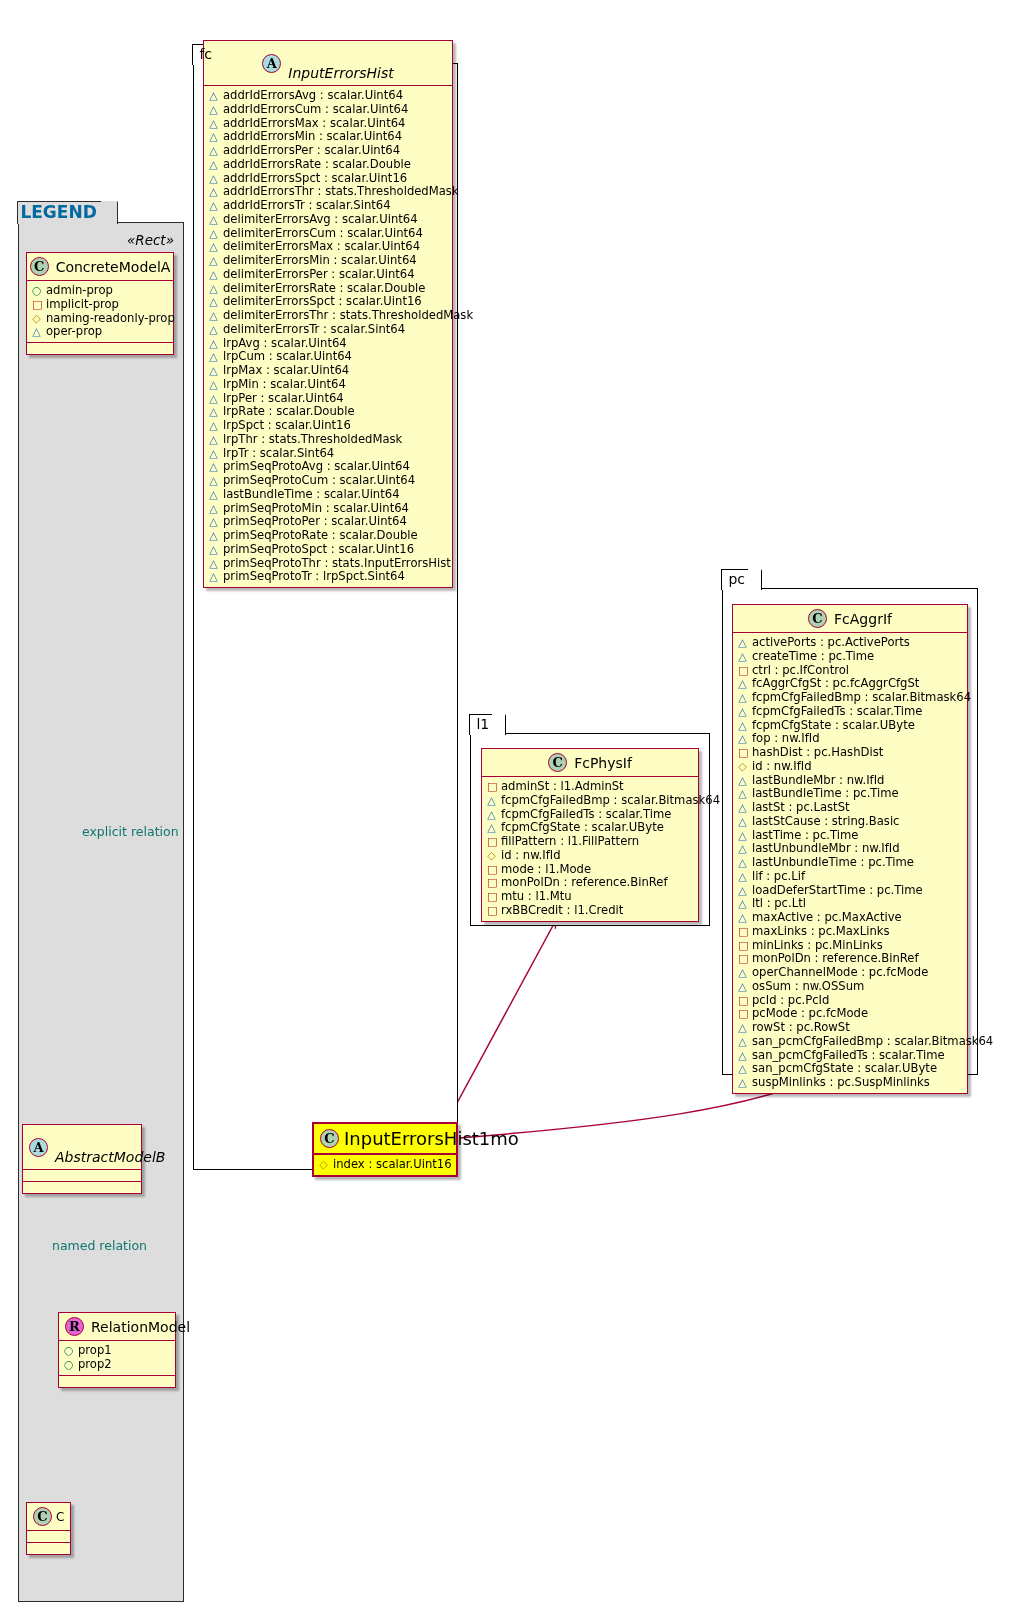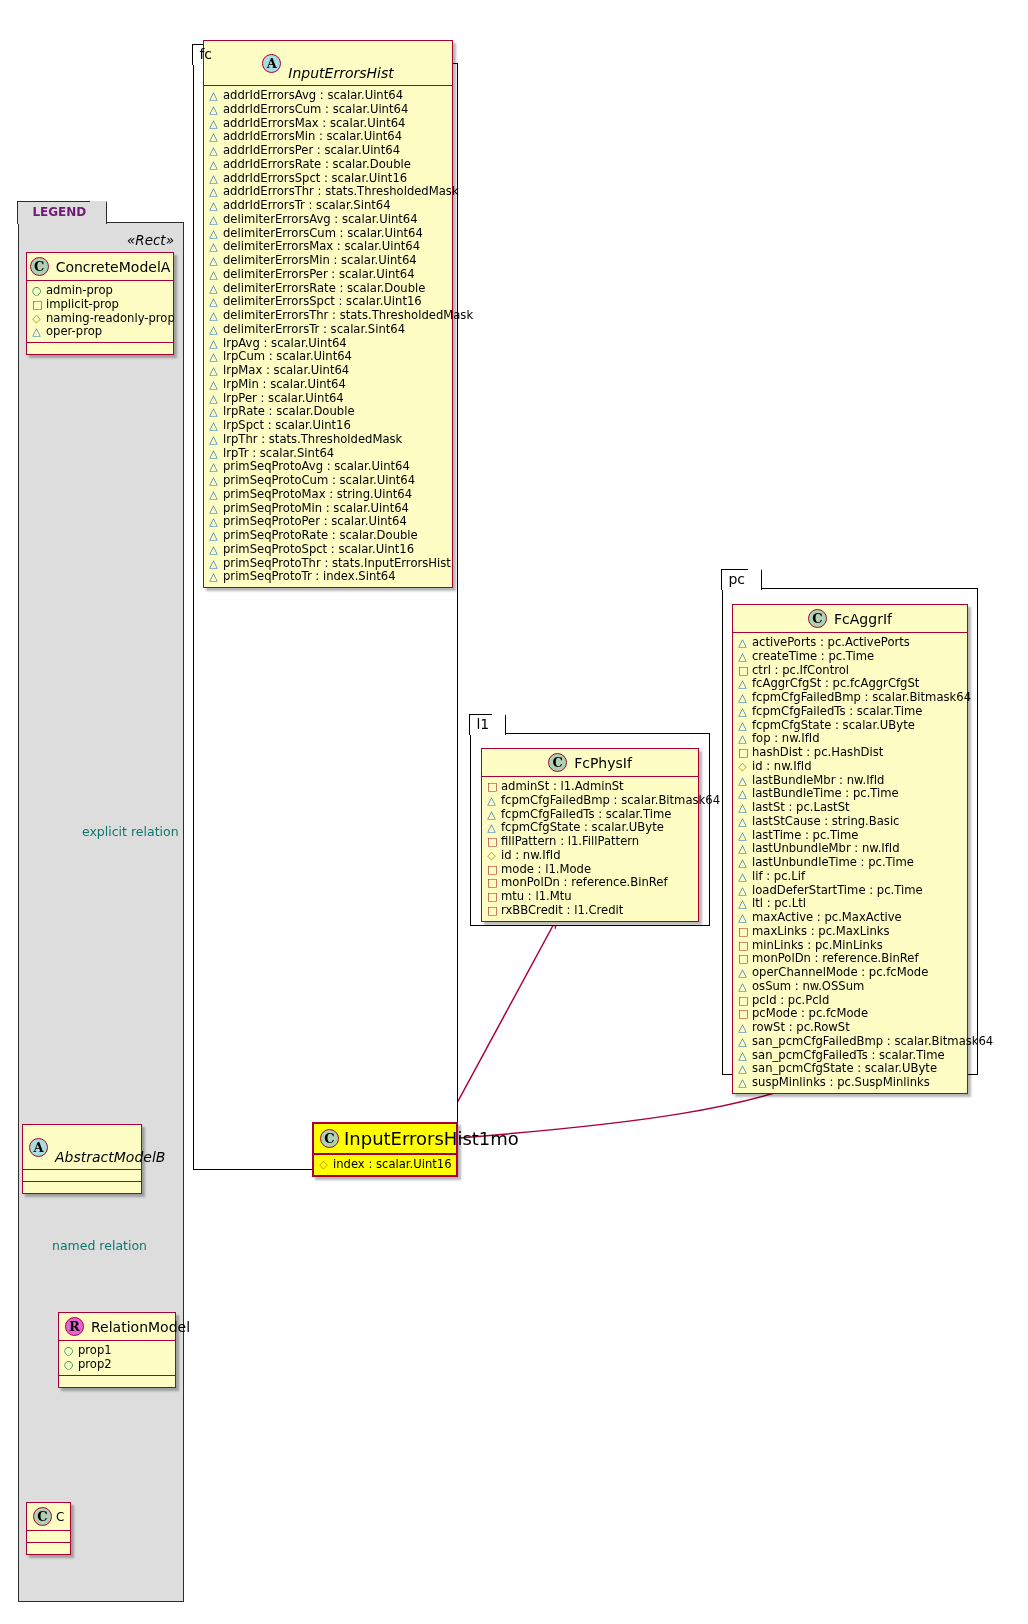--- a/index.html
+++ b/index.html
@@ -52,25 +52,25 @@
     border: 1.6px solid #2b2b2b;
     background: #dddddd;
   }
   .legend-tab {
     position: absolute;
     top: -22px; left: -1.6px;
     height: 23px;
     border: 1.6px solid #2b2b2b;
     border-bottom: none;
     background: #dddddd;
-    padding: 0 20px 0 14px;
-    font-size: 12px;
+    padding: 0 20px 0 2px;
+    font-size: 17px;
     font-weight: bold;
     line-height: 21px;
-    color: #701a75;
+    color: #0369a1;
   }
   .legend-tab::after {
     content: "";
     position: absolute;
     right: -1px; top: -1px;
     width: 0; height: 0;
     border-left: 17px solid #dddddd;
     border-bottom: 24px solid transparent;
   }
   .legend-tab .tabtxt { position: relative; z-index: 3; }
@@ -408,21 +408,21 @@
         <div class="attr">
           <span class="gl g-tri">△</span>
           <span>primSeqProtoAvg : scalar.Uint64</span>
         </div>
         <div class="attr">
           <span class="gl g-tri">△</span>
           <span>primSeqProtoCum : scalar.Uint64</span>
         </div>
         <div class="attr">
           <span class="gl g-tri">△</span>
-          <span>primSeqProtoMax : string.Uint64</span>
+          <span>lastBundleTime : scalar.Uint64</span>
         </div>
         <div class="attr">
           <span class="gl g-tri">△</span>
           <span>primSeqProtoMin : scalar.Uint64</span>
         </div>
         <div class="attr">
           <span class="gl g-tri">△</span>
           <span>primSeqProtoPer : scalar.Uint64</span>
         </div>
         <div class="attr">
@@ -432,21 +432,21 @@
         <div class="attr">
           <span class="gl g-tri">△</span>
           <span>primSeqProtoSpct : scalar.Uint16</span>
         </div>
         <div class="attr">
           <span class="gl g-tri">△</span>
           <span>primSeqProtoThr : stats.InputErrorsHist</span>
         </div>
         <div class="attr">
           <span class="gl g-tri">△</span>
-          <span>primSeqProtoTr : index.Sint64</span>
+          <span>primSeqProtoTr : lrpSpct.Sint64</span>
         </div>
       </div>
   </div>
 
   <div class="uml hilite" style="left:312px; top:1122px; width:146px;">
     <div class="uml-head tight" style="gap:5px;">
       <span class="cir cir-c">C</span>
       <span class="uml-title" style="font-size:18px;">InputErrorsHist1mo</span>
     </div>
     <div class="uml-body">

